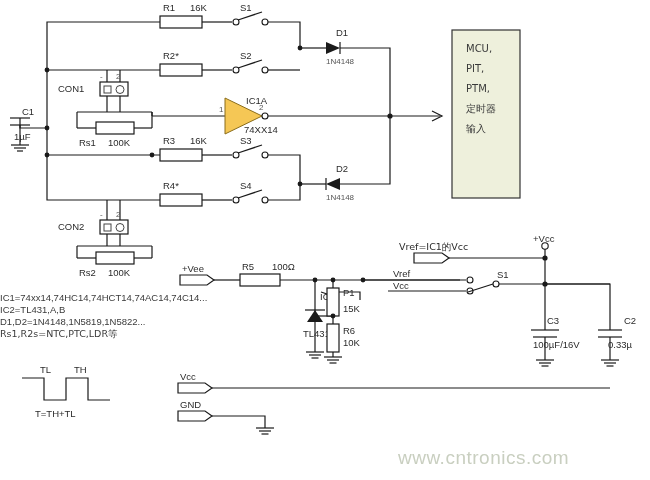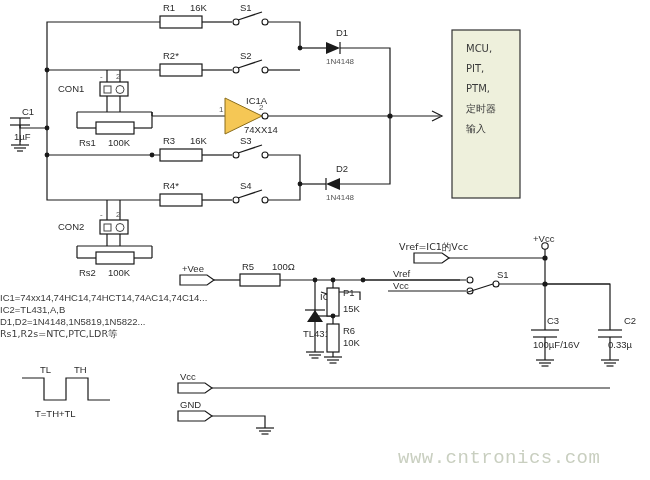--- a/index.html
+++ b/index.html
@@ -17,21 +17,21 @@
   .lbl-cn{font-family:"DejaVu Sans","Liberation Sans",sans-serif;font-size:9.5px;fill:#2b2b2b;}
   .mcu-box{fill:#eef0dc;stroke:#333;stroke-width:1.2;}
   .mcu-txt{font-family:"DejaVu Sans","Liberation Sans",sans-serif;font-size:10px;fill:#3a3a3a;}
   .ic-tri{fill:#f5c755;stroke:#8a6d1c;stroke-width:1;}
   .notes{font-family:"Liberation Sans","DejaVu Sans",sans-serif;font-size:9.5px;fill:#3a3a3a;}
   .notes-cn{font-family:"DejaVu Sans","Liberation Sans",sans-serif;font-size:9.5px;fill:#3a3a3a;}
   .caption{position:absolute;left:0;top:455px;width:650px;text-align:center;
            font-family:"DejaVu Sans","Liberation Sans",sans-serif;
            font-size:11px;font-weight:bold;color:#111;}
   .watermark{position:absolute;left:398px;top:447px;
-             font-family:Liberation Mono, monospace;
+             font-family:Liberation Sans, sans-serif;
              font-size:19px;color:#c9cfc0;letter-spacing:0.5px;
              white-space:nowrap;pointer-events:none;}
 </style>
 </head>
 <body>
 
 <div id="root">
 
 <svg id="schematic" viewBox="0 0 650 480">
 

